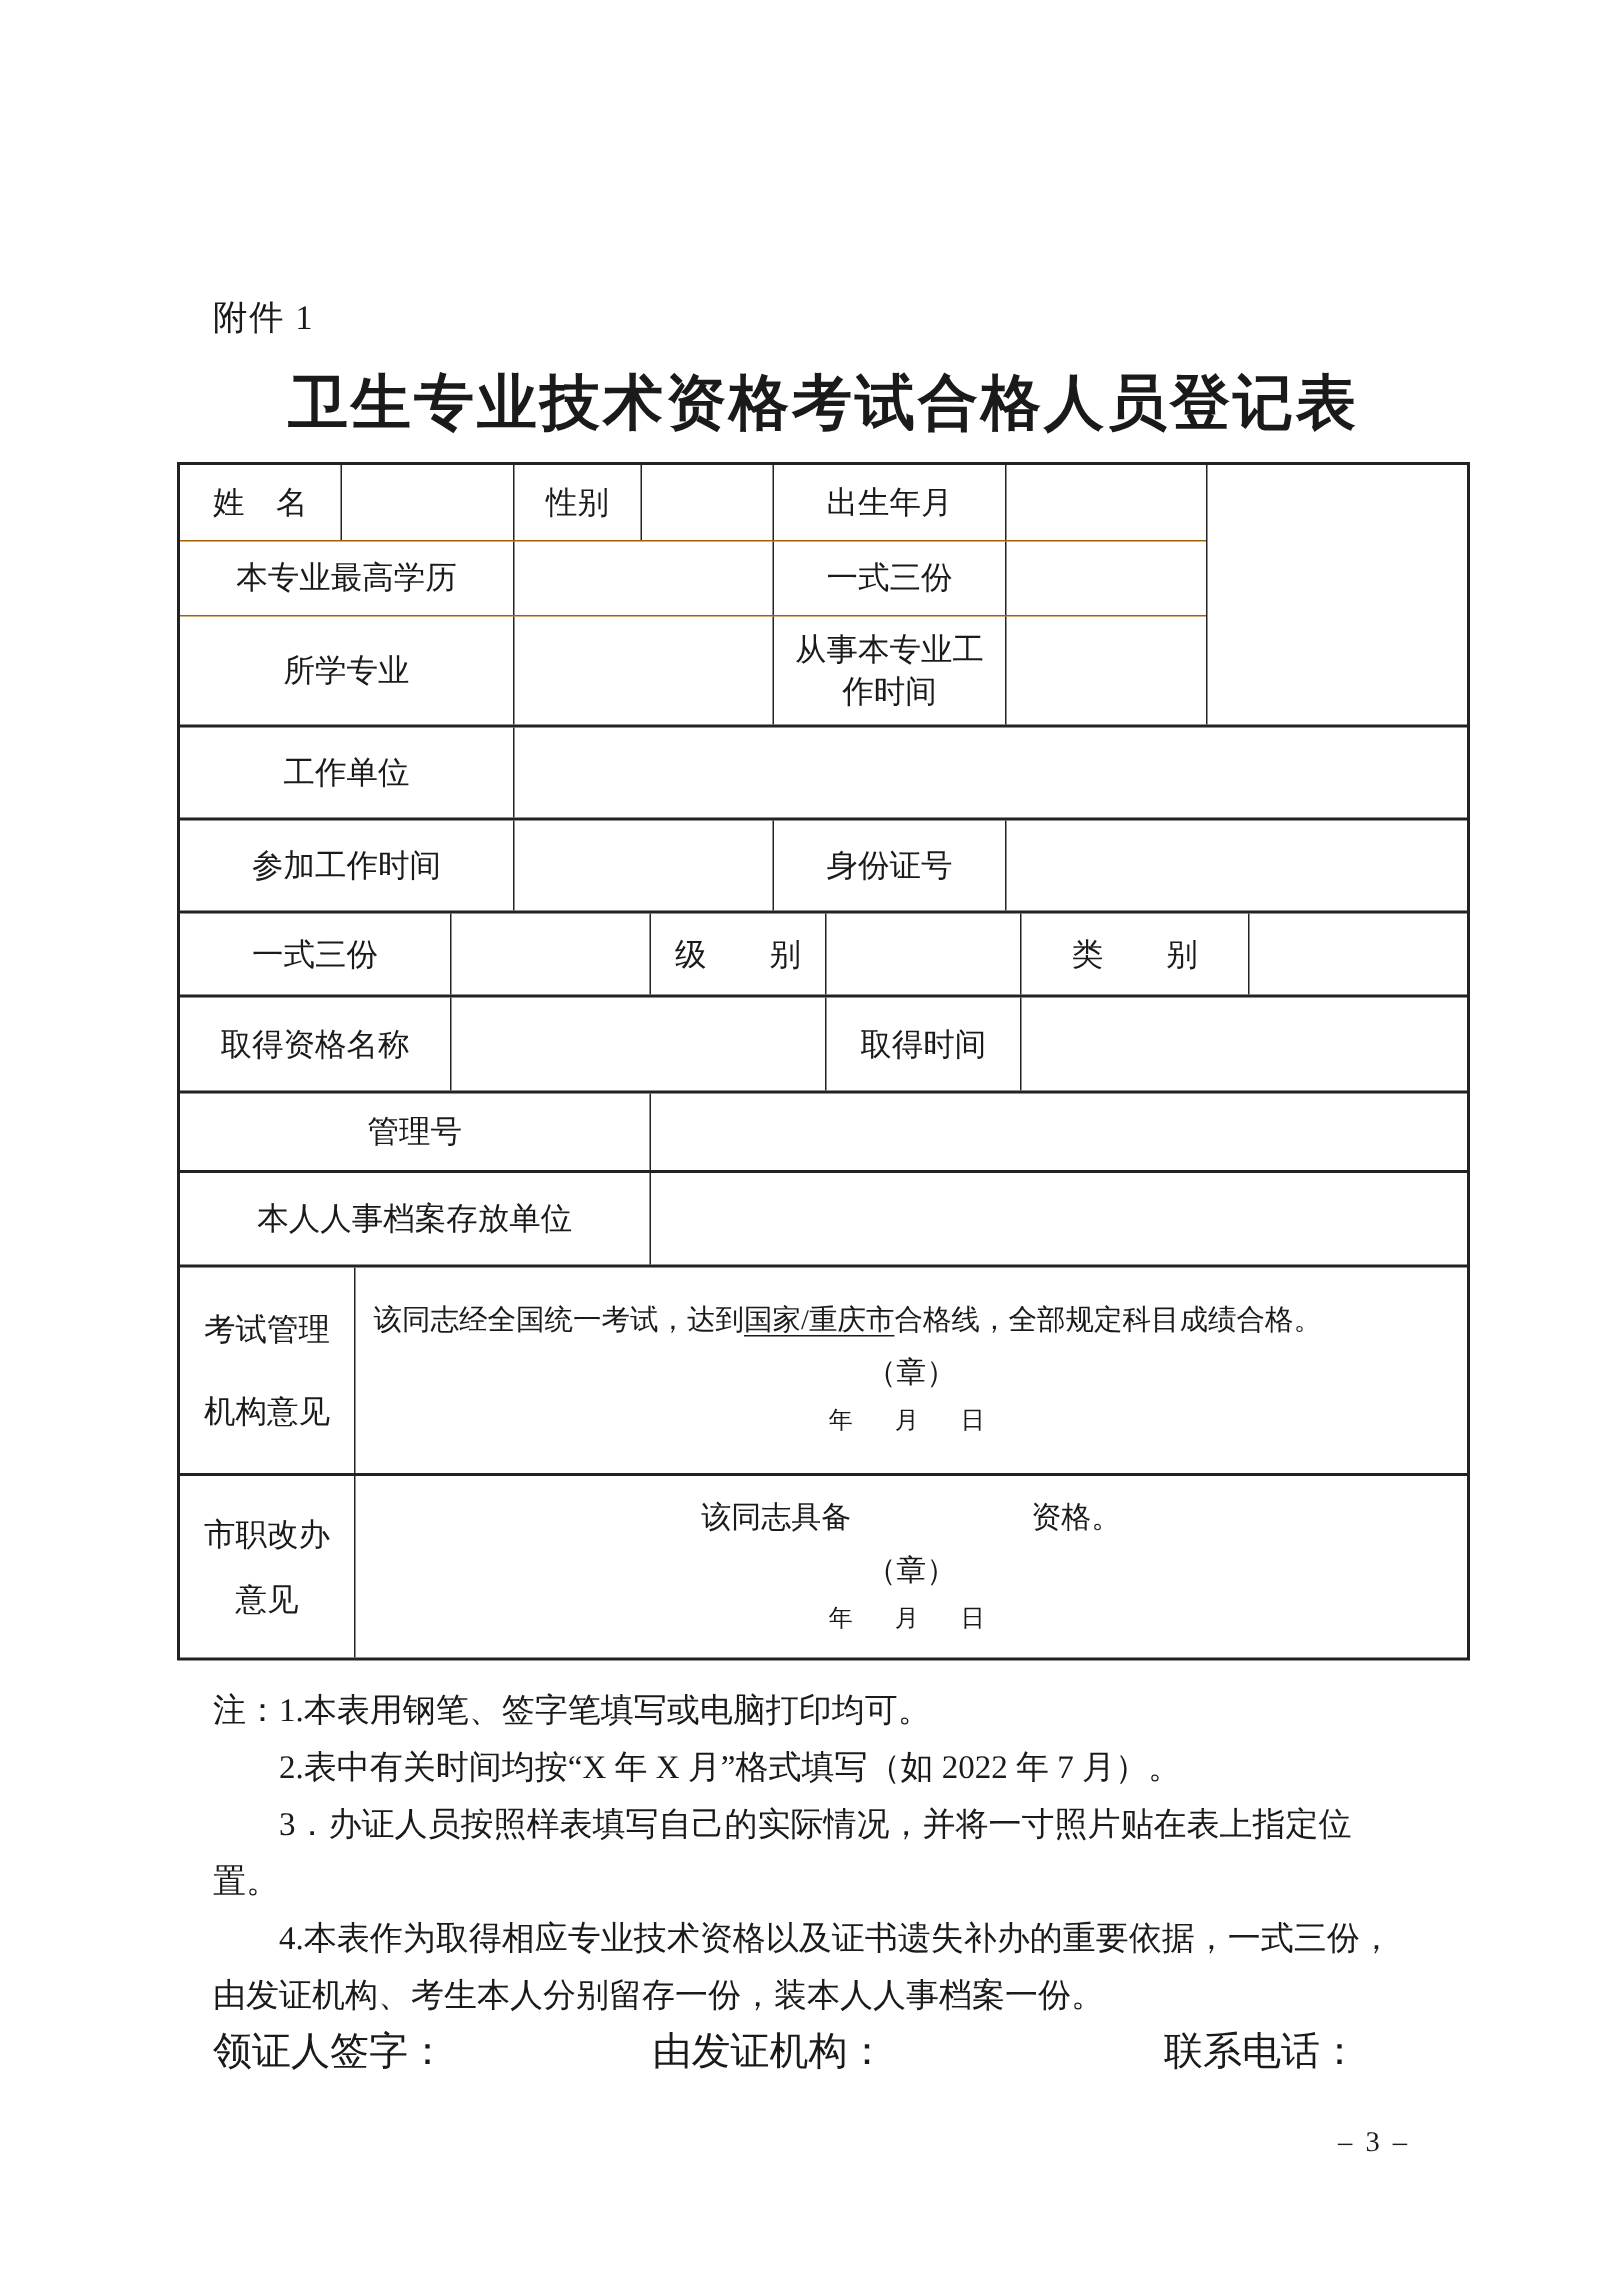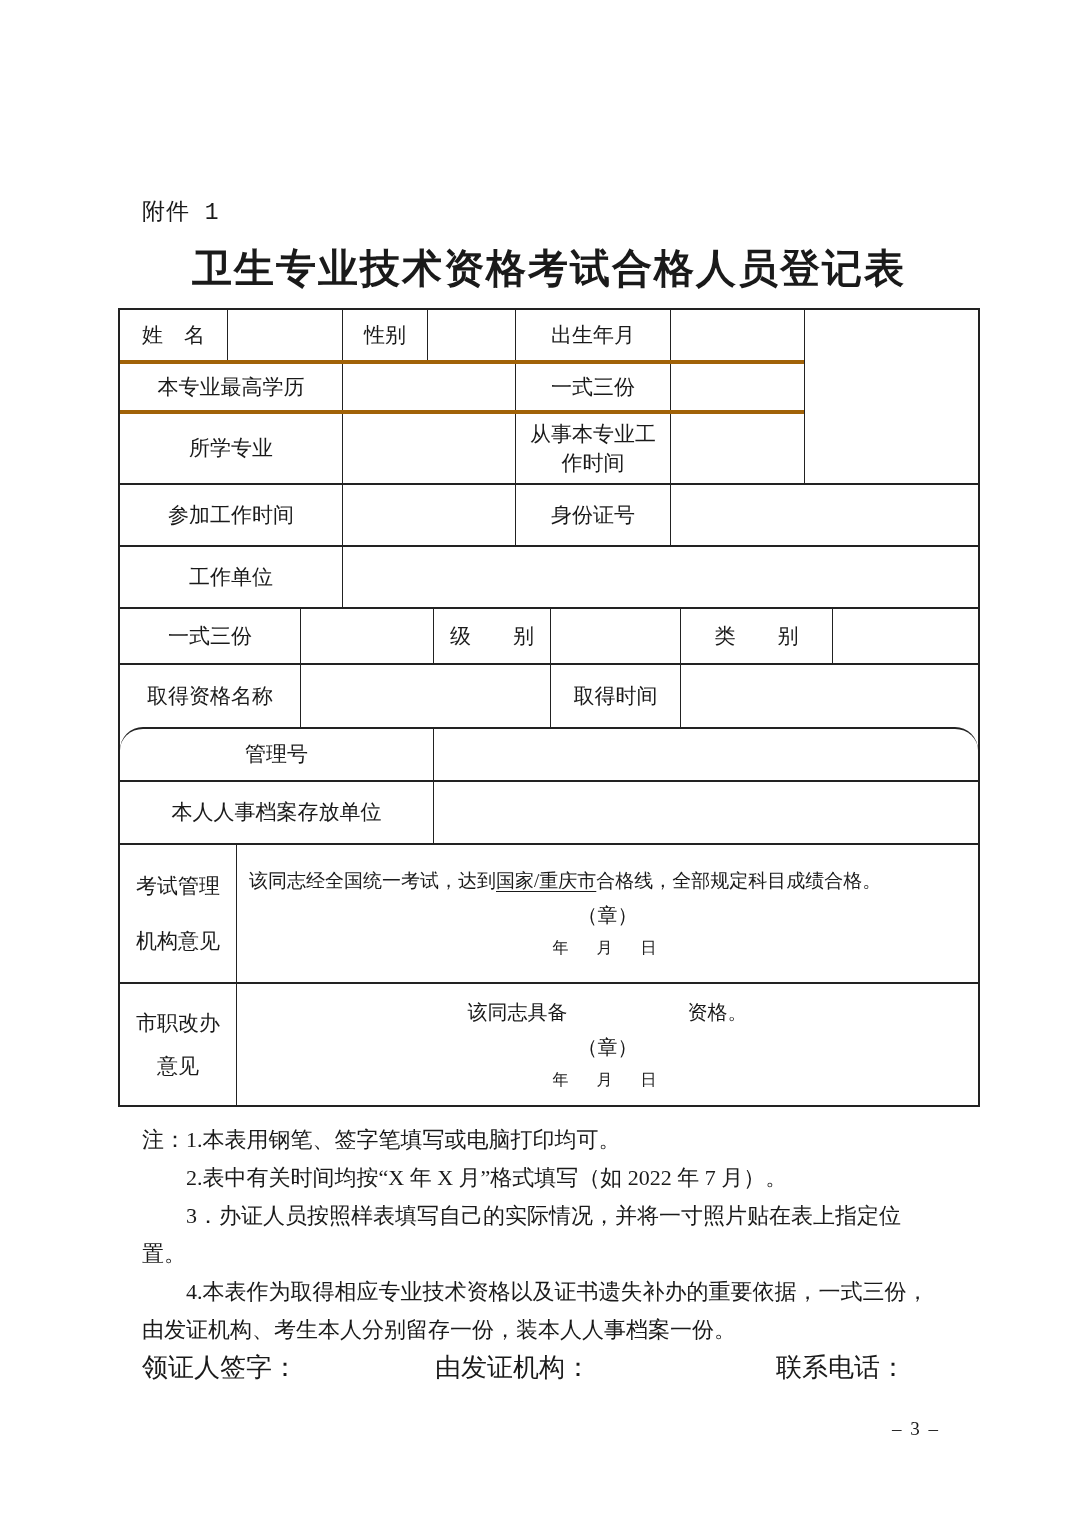--- a/index.html
+++ b/index.html
@@ -4,42 +4,42 @@
 <style>
   * { margin:0; padding:0; box-sizing:border-box; }
   html,body { background:#e8e8e8; }
   .page {
     width:1074px; height:1520px; background:#ffffff;
     margin:0 auto; position:relative;
     font-family:"Liberation Serif","DejaVu Serif",serif;
     color:#1a1a1a;
     padding:196px 94px 0 118px;
   }
-  .attachment { font-size:23px; margin-left:24px; letter-spacing:1px;font-family:Liberation Mono, monospace; }
+  .attachment { font-size:23px; margin-left:24px; letter-spacing:1px; }
   .doc-title {
     text-align:center; font-size:40px; font-weight:bold;
     letter-spacing:2px; margin-top:14px; margin-bottom:12px;
     white-space:nowrap;
   }
   .form-table { width:862px; border:2px solid #222; }
   .row { display:flex; align-items:stretch; }
   .cell {
     display:flex; align-items:center; justify-content:center;
     font-size:21px; text-align:center; line-height:1.35;
     padding:2px 8px; overflow:hidden;
   }
   .cell + .cell { border-left:1px solid #222; }
   .band { border-top:2px solid #222; }
   .top-section { display:flex;border-radius:29px; }
   .top-left { width:687px; display:flex; flex-direction:column; }
-  .top-left .row + .row { border-top:4px solid #a16207; }
+  .top-left .row + .row { border-top:1px solid #a16207; }
   .r1 { height:50px; } .r2 { height:50px; } .r3 { height:73px; }
   .photo-cell { width:175px; border-left:1px solid #222; }
   .r4 { height:62px; } .r5 { height:62px; } .r6 { height:56px; }
-  .r7 { height:64px; } .r8 { height:53px;border-radius:23px; } .r9 { height:63px; }
+  .r7 { height:64px; } .r8 { height:53px; } .r9 { height:63px; }
   .r10 { height:139px; } .r11 { height:123px; }
   .grow { flex:1 1 auto; }
   .stacked { flex-direction:column; justify-content:center; }
   .gap-lg { gap:26px; } .gap-sm { gap:14px; }
   .opinion {
     flex:1 1 auto; display:flex; flex-direction:column;
     justify-content:center; align-items:stretch;
     padding:6px 12px; gap:8px;
   }
   .opinion .statement { font-size:19px; text-align:left; white-space:nowrap; }
@@ -84,29 +84,29 @@
         <div class="row r3">
           <div class="cell" style="width:222px">所学专业</div>
           <div class="cell" style="width:173px"></div>
           <div class="cell" style="width:155px">从事本专业工作时间</div>
           <div class="cell grow"></div>
         </div>
       </div>
       <div class="photo-cell"></div>
     </div>
 
+    <div class="row band r5">
+      <div class="cell" style="width:222px">工作单位</div>
+      <div class="cell grow"></div>
+    </div>
+
     <div class="row band r4">
       <div class="cell" style="width:222px">参加工作时间</div>
       <div class="cell" style="width:173px"></div>
       <div class="cell" style="width:155px">身份证号</div>
-      <div class="cell grow"></div>
-    </div>
-
-    <div class="row band r5">
-      <div class="cell" style="width:222px">工作单位</div>
       <div class="cell grow"></div>
     </div>
 
     <div class="row band r6">
       <div class="cell" style="width:180px">一式三份</div>
       <div class="cell" style="width:133px"></div>
       <div class="cell" style="width:117px">级　　别</div>
       <div class="cell" style="width:130px"></div>
       <div class="cell" style="width:152px">类　　别</div>
       <div class="cell grow"></div>

